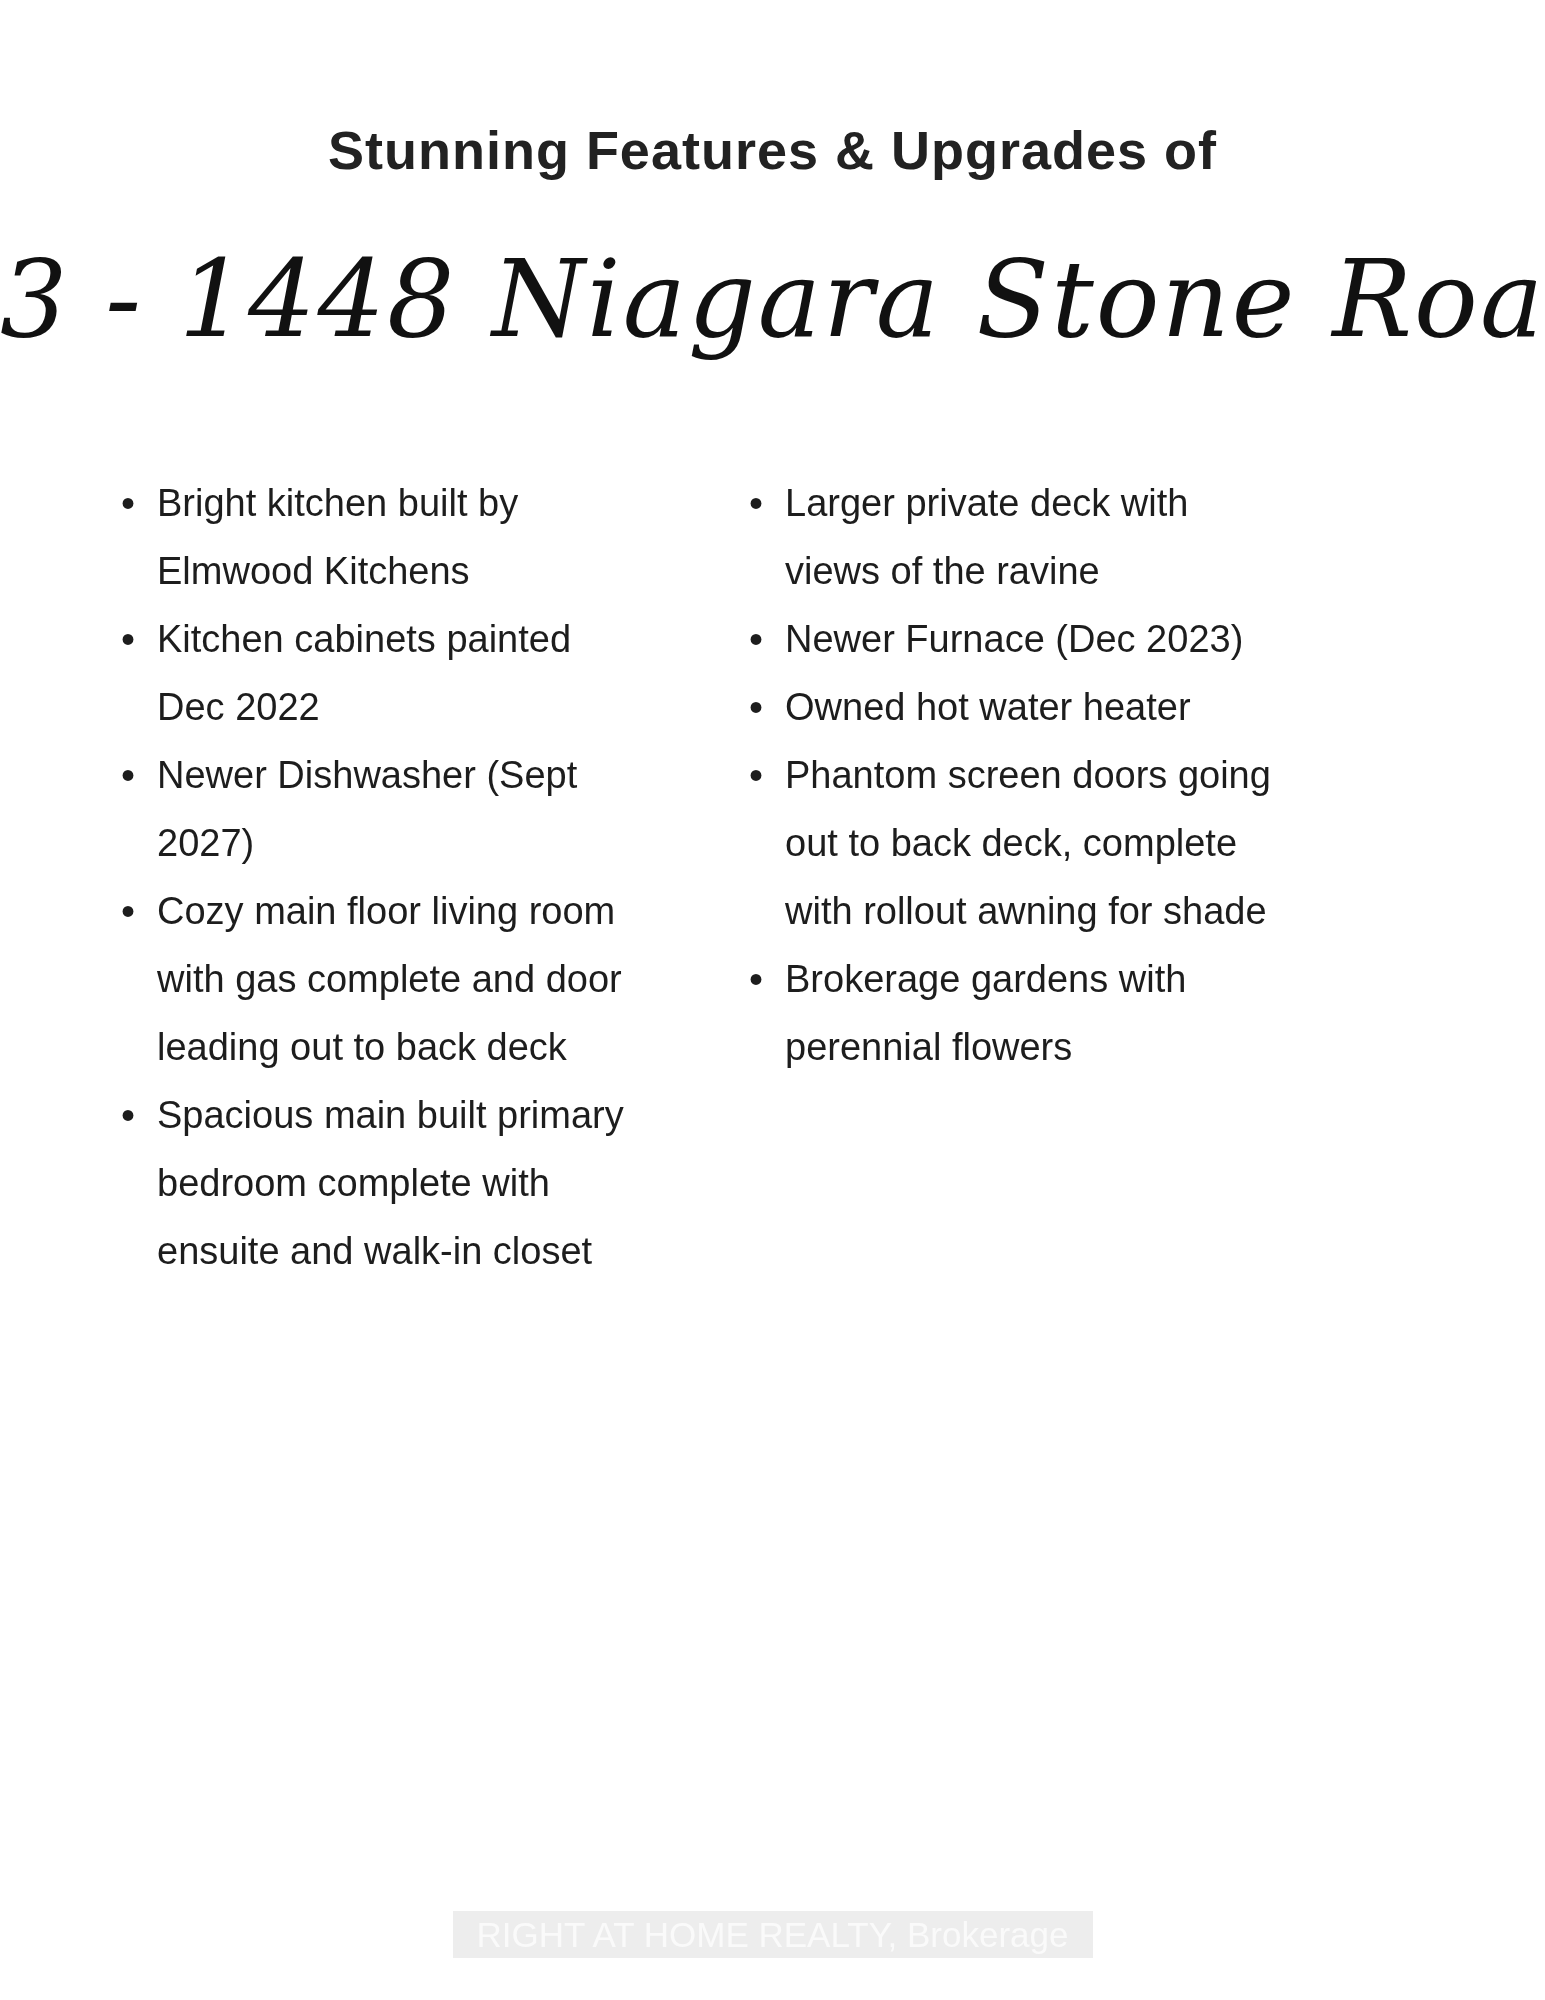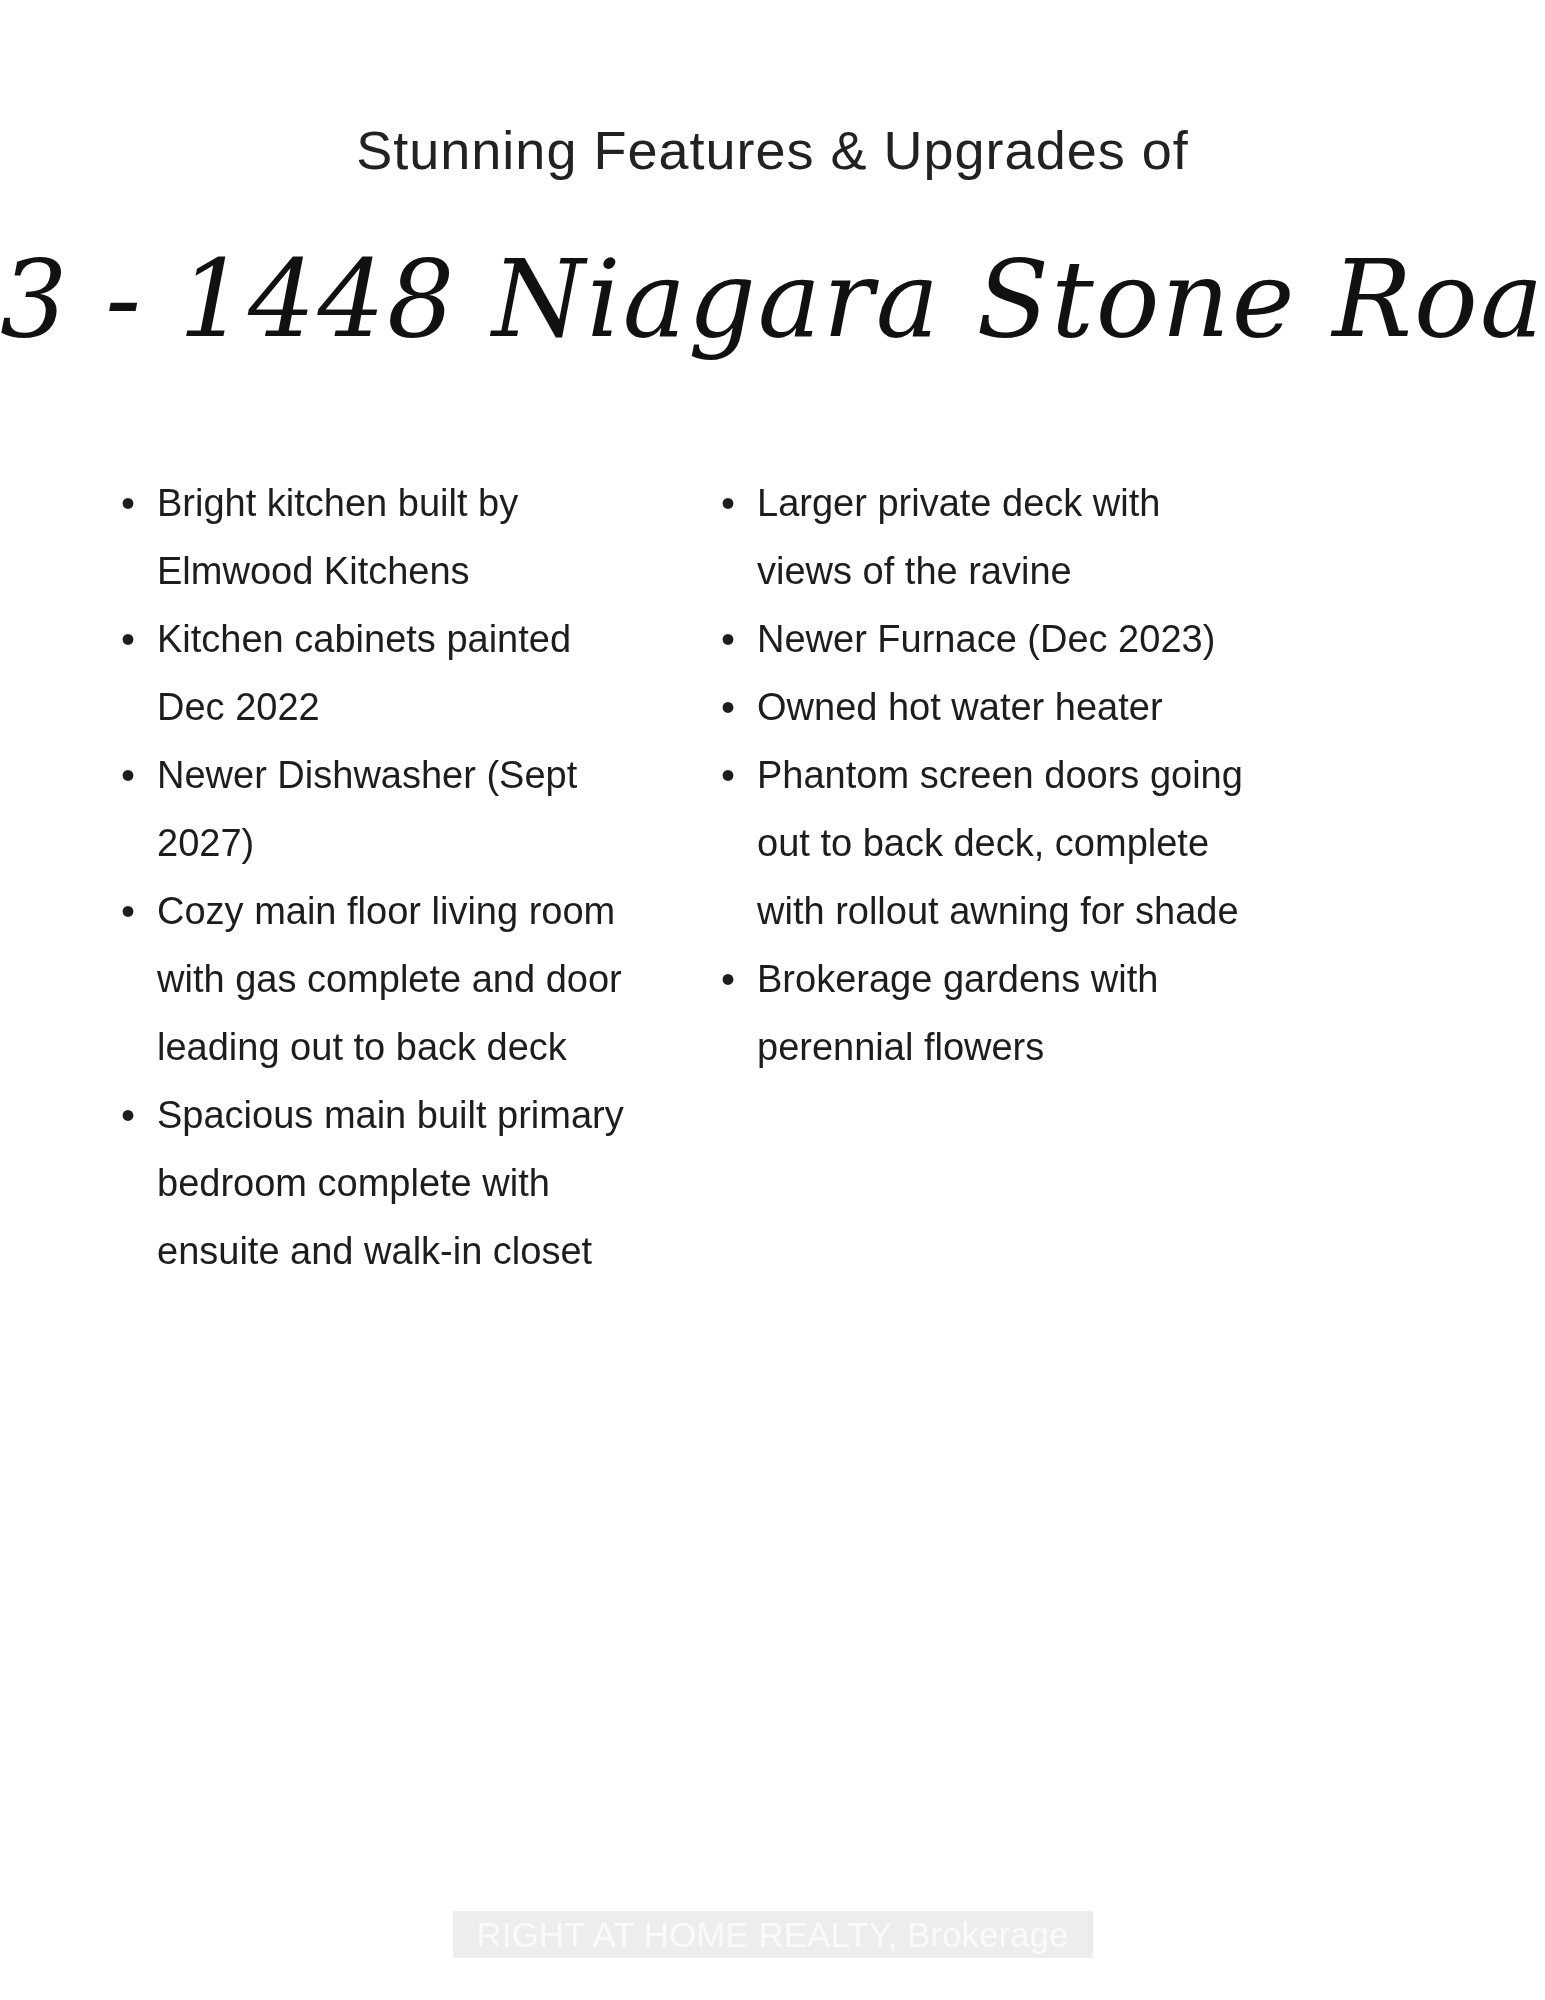--- a/index.html
+++ b/index.html
@@ -14,41 +14,41 @@
     background: #ffffff;
     overflow: hidden;
     font-family: "Liberation Sans", sans-serif;
     color: #1f1f1f;
   }
   .subtitle {
     padding-top: 123px;
     text-align: center;
     font-size: 54px;
     line-height: 1;
-    font-weight: 400;
+    font-weight: 700;
     letter-spacing: 1px;
     color: #222222;
   }
   .address-heading {
     margin-top: 54px;
     text-align: center;
     font-family: "DejaVu Serif", serif;
     font-style: italic;
     font-weight: 400;
     font-size: 106px;
     line-height: 1.3;
     letter-spacing: 2px;
     color: #111111;
     white-space: nowrap;
   }
   .columns {
     display: flex;
     margin-left: 121px;
     margin-top: 100px;
-    gap: 74px;
+    gap: 102px;
   }
   .feature-list {
     margin: 0;
     padding: 0;
     list-style: none;
     width: 526px;
     font-size: 38px;
     line-height: 68px;
     color: #1d1d1d;
   }

